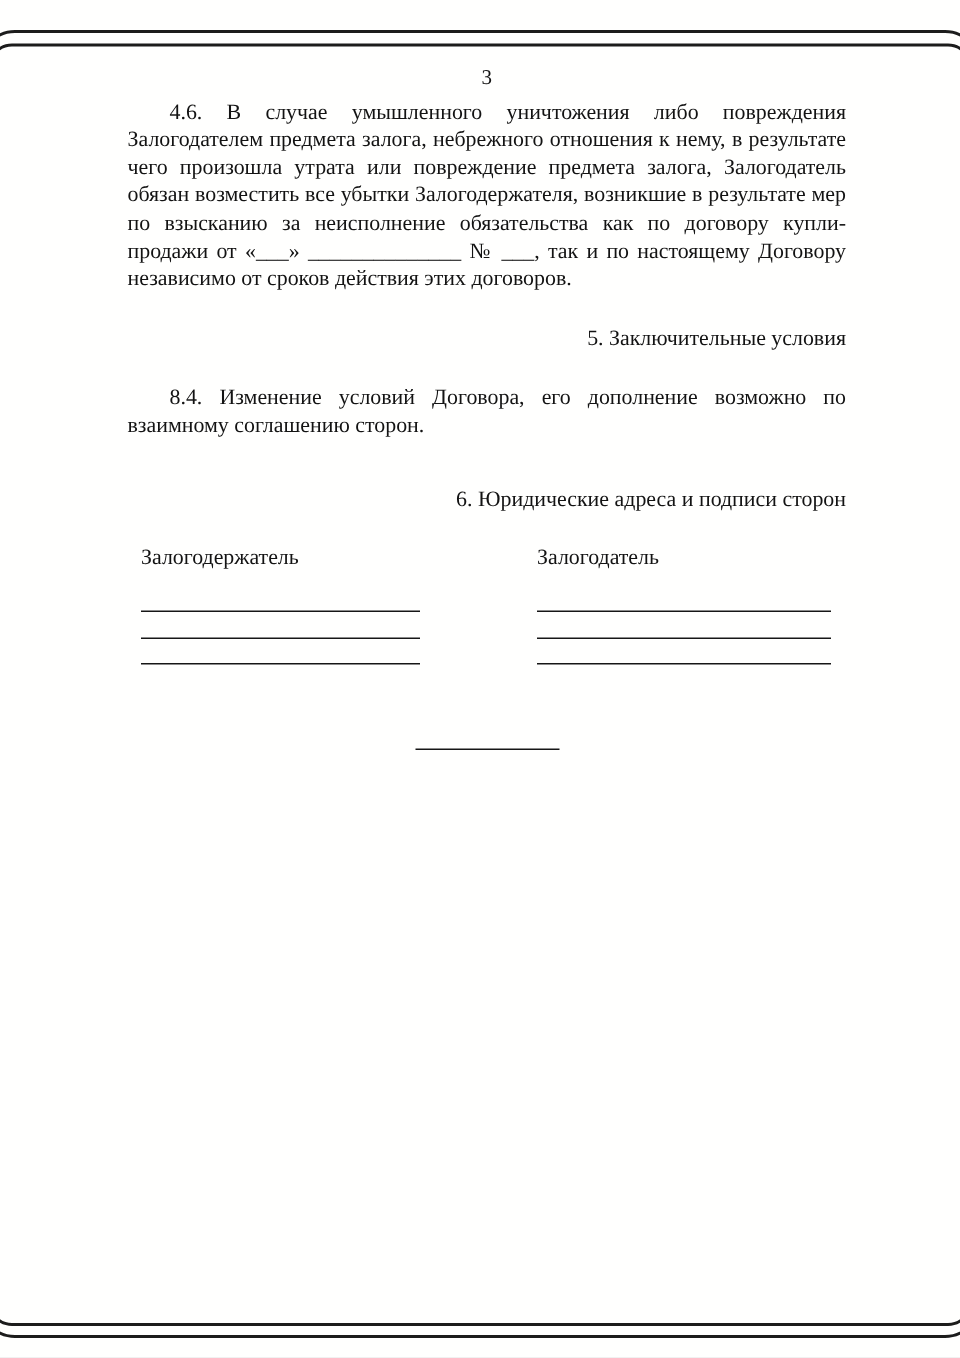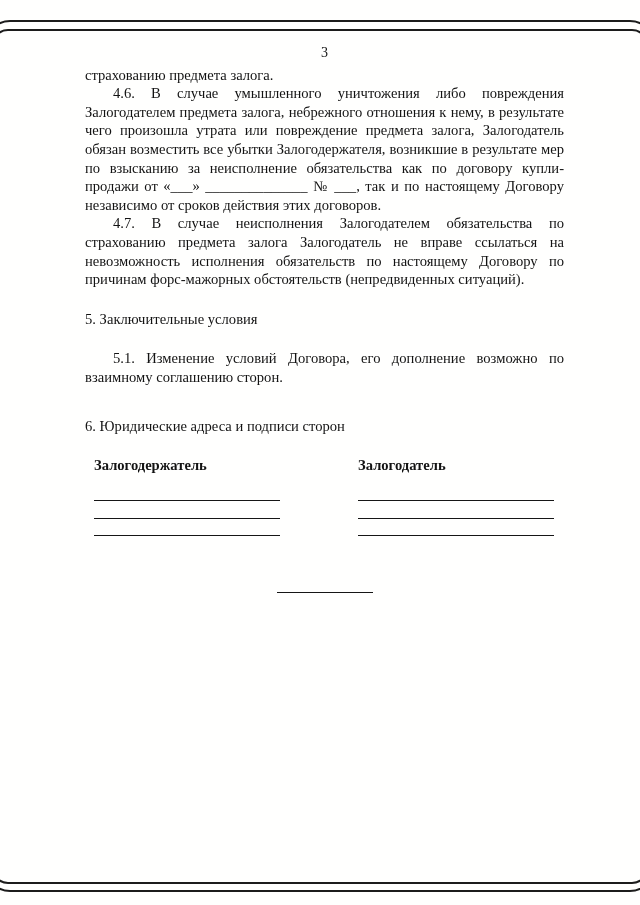--- a/index.html
+++ b/index.html
@@ -32,37 +32,37 @@
 
   .page-number { text-align: center; font-size: 14px; margin-bottom: 3px; }
 
   p.body-par {
     text-align: justify;
     text-indent: 28px;
   }
   p.no-indent { text-indent: 0; }
 
   .section-heading {
-    text-align: left;
+    text-align: right;
     font-weight: normal;
     font-size: 14.6px;
     margin-top: 21px;
     margin-bottom: 21px;
   }
   .section-heading.h6 { margin-top: 30px; margin-bottom: 4px; }
 
   .signatures {
     display: flex;
     justify-content: space-between;
     margin-top: 21px;
     padding-left: 9px;
   }
   .sig-col { width: 200px; }
   .sig-col.right { width: 200px; margin-right: 6px; margin-left: 25px; }
-  .sig-label { font-weight: bold; font-size: 14.6px; margin-bottom: 9px; }
+  .sig-label { font-weight: normal; font-size: 14.6px; margin-bottom: 9px; }
   .sig-line {
     height: 17.5px;
     border-bottom: 1.6px solid #161616;
     width: 186px;
   }
   .sig-col.right .sig-line { width: 196px; }
 
   .footer-line {
     margin: 56px auto 0 auto;
     width: 96px;
@@ -75,29 +75,27 @@
 
 <div class="page">
 
   <div class="frame frame-outer"></div>
   <div class="frame frame-inner"></div>
 
   <div class="content">
 
     <div class="page-number">3</div>
 
-    <p class="body-par no-indent">страхованию предмета залога.</p>
 
     <p class="body-par">4.6. В случае умышленного уничтожения либо повреждения Залогодателем предмета залога, небрежного отношения к нему, в результате чего произошла утрата или повреждение предмета залога, Залогодатель обязан возместить все убытки Залогодержателя, возникшие в результате мер по взысканию за неисполнение обязательства как по договору купли-продажи от «___» ______________ № ___, так и по настоящему Договору независимо от сроков действия этих договоров.</p>
 
-    <p class="body-par">4.7. В случае неисполнения Залогодателем обязательства по страхованию предмета залога Залогодатель не вправе ссылаться на невозможность исполнения обязательств по настоящему Договору по причинам форс-мажорных обстоятельств (непредвиденных ситуаций).</p>
 
     <h3 class="section-heading">5. Заключительные условия</h3>
 
-    <p class="body-par">5.1. Изменение условий Договора, его дополнение возможно по взаимному соглашению сторон.</p>
+    <p class="body-par">8.4. Изменение условий Договора, его дополнение возможно по взаимному соглашению сторон.</p>
 
 
 
     <h3 class="section-heading h6">6. Юридические адреса и подписи сторон</h3>
 
     <div class="signatures">
 
       <div class="sig-col left">
         <div class="sig-label">Залогодержатель</div>
         <div class="sig-line"></div>

